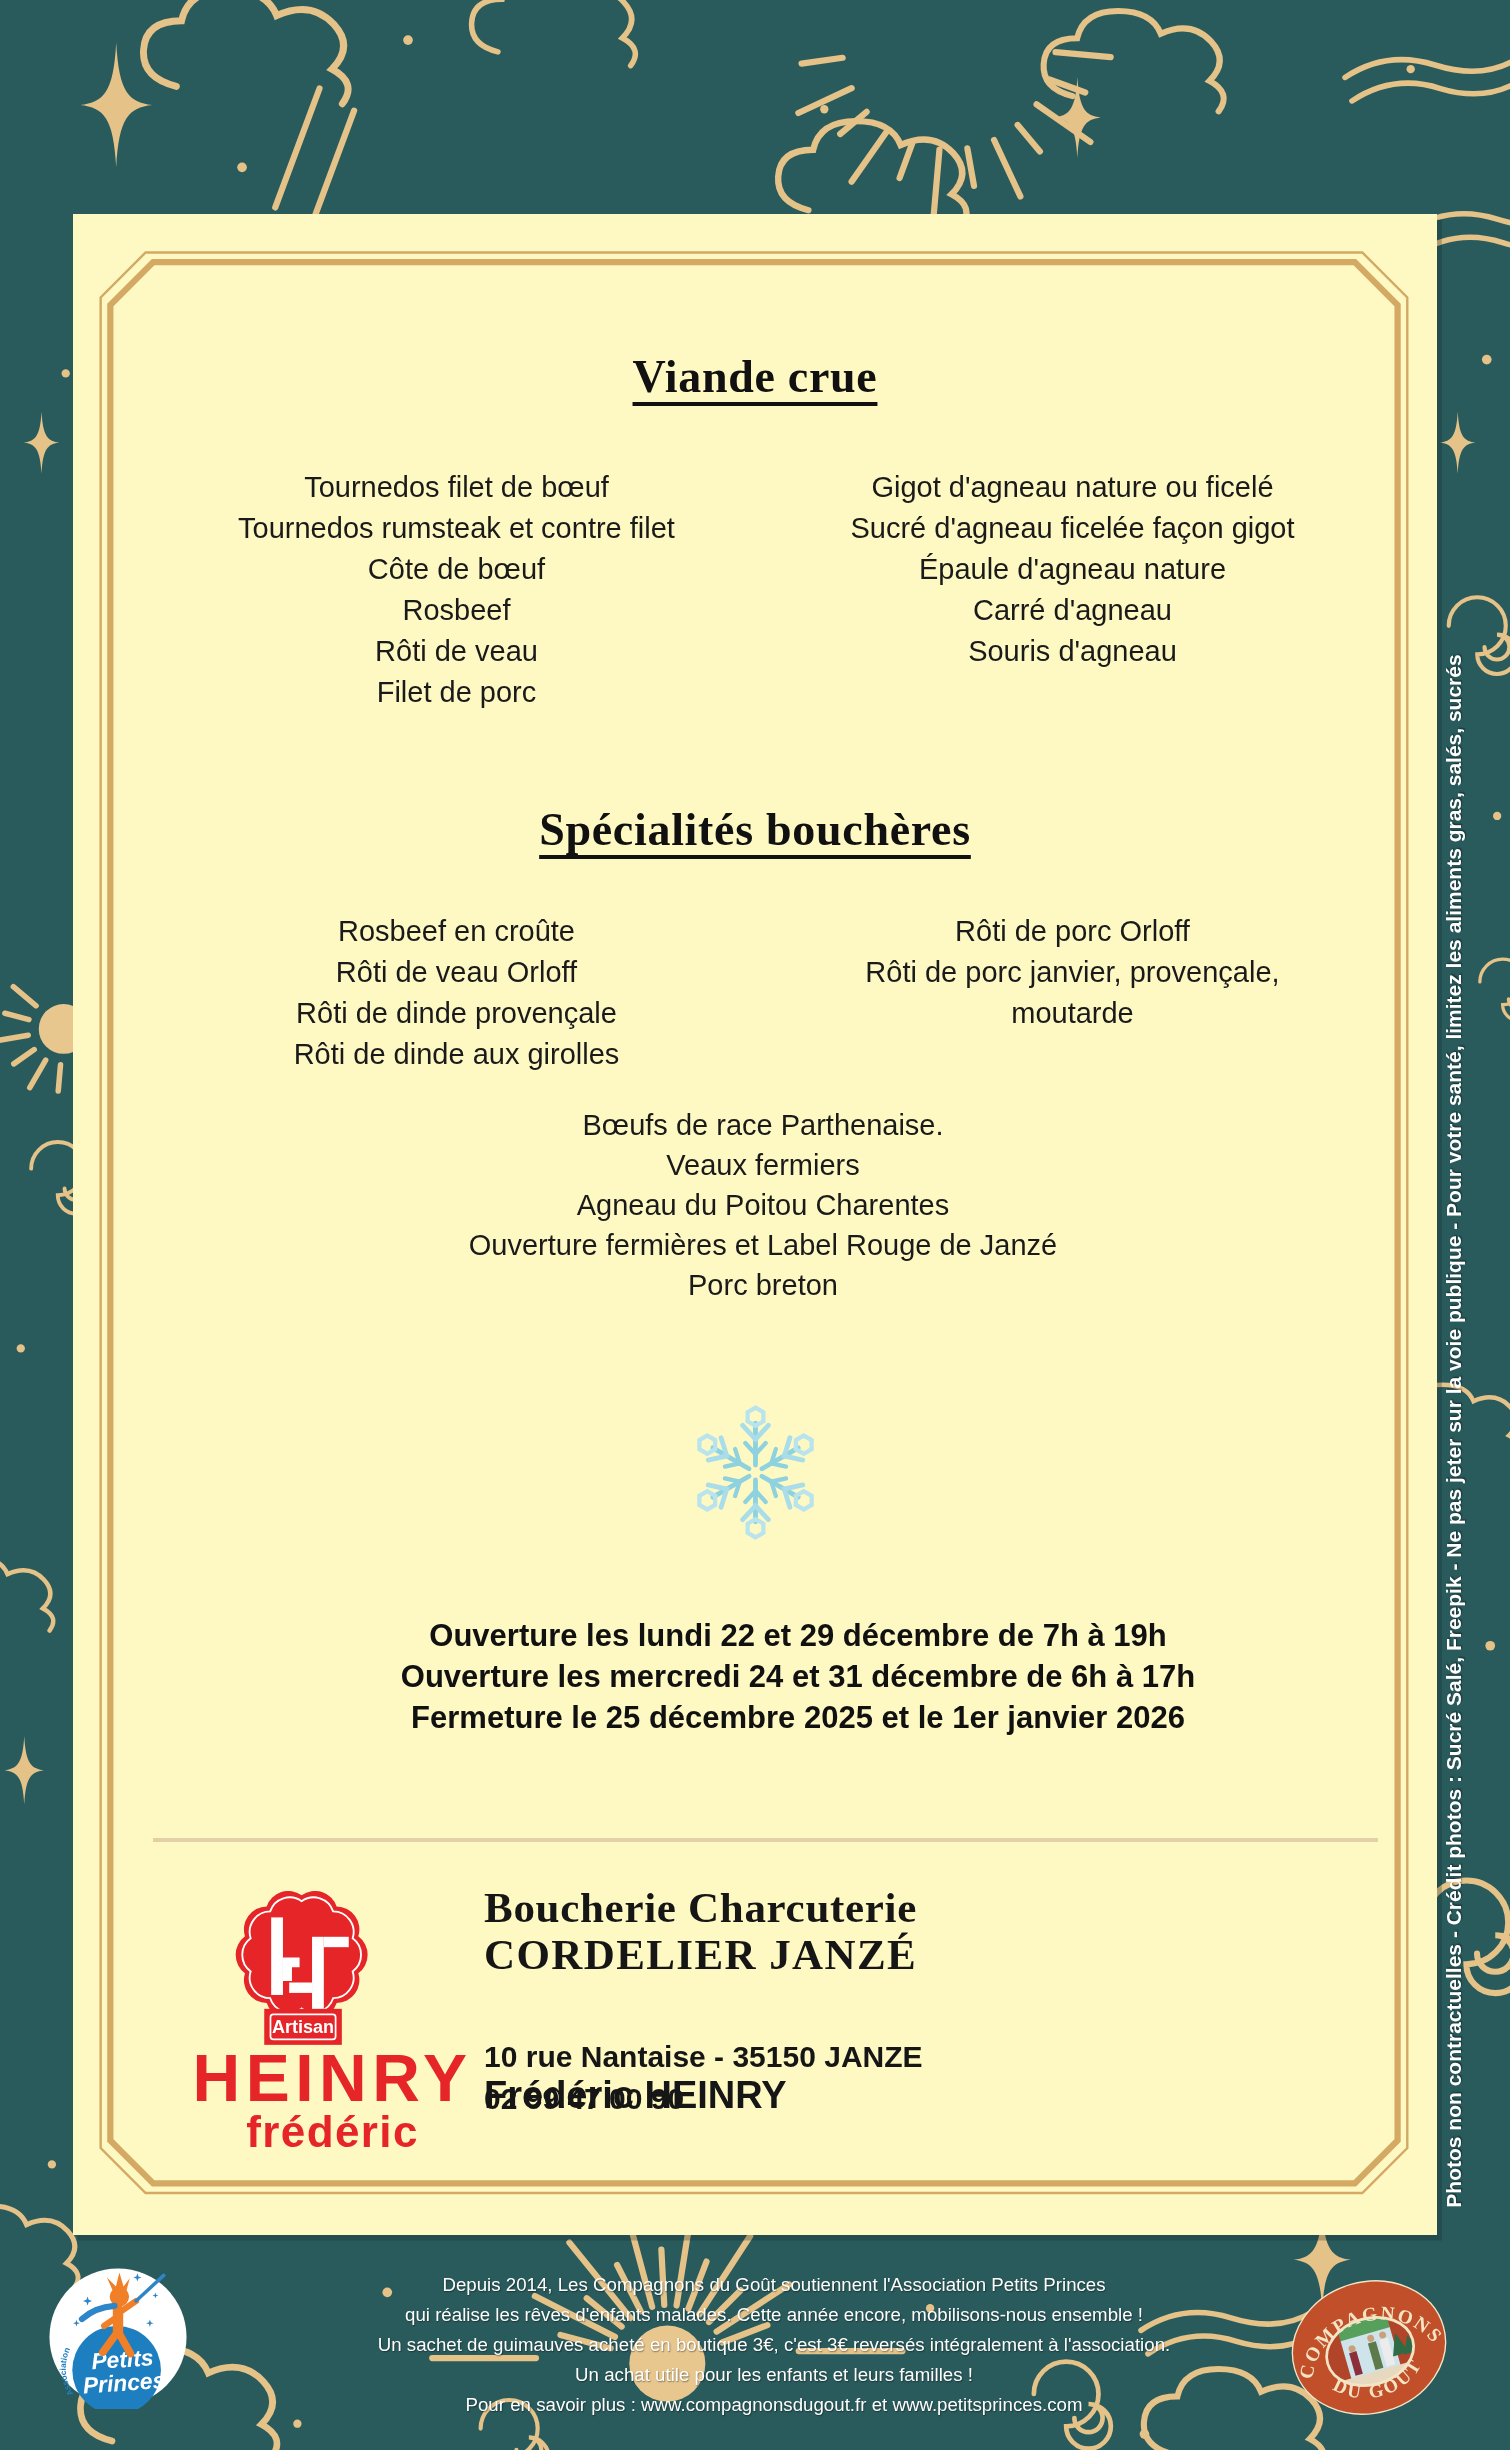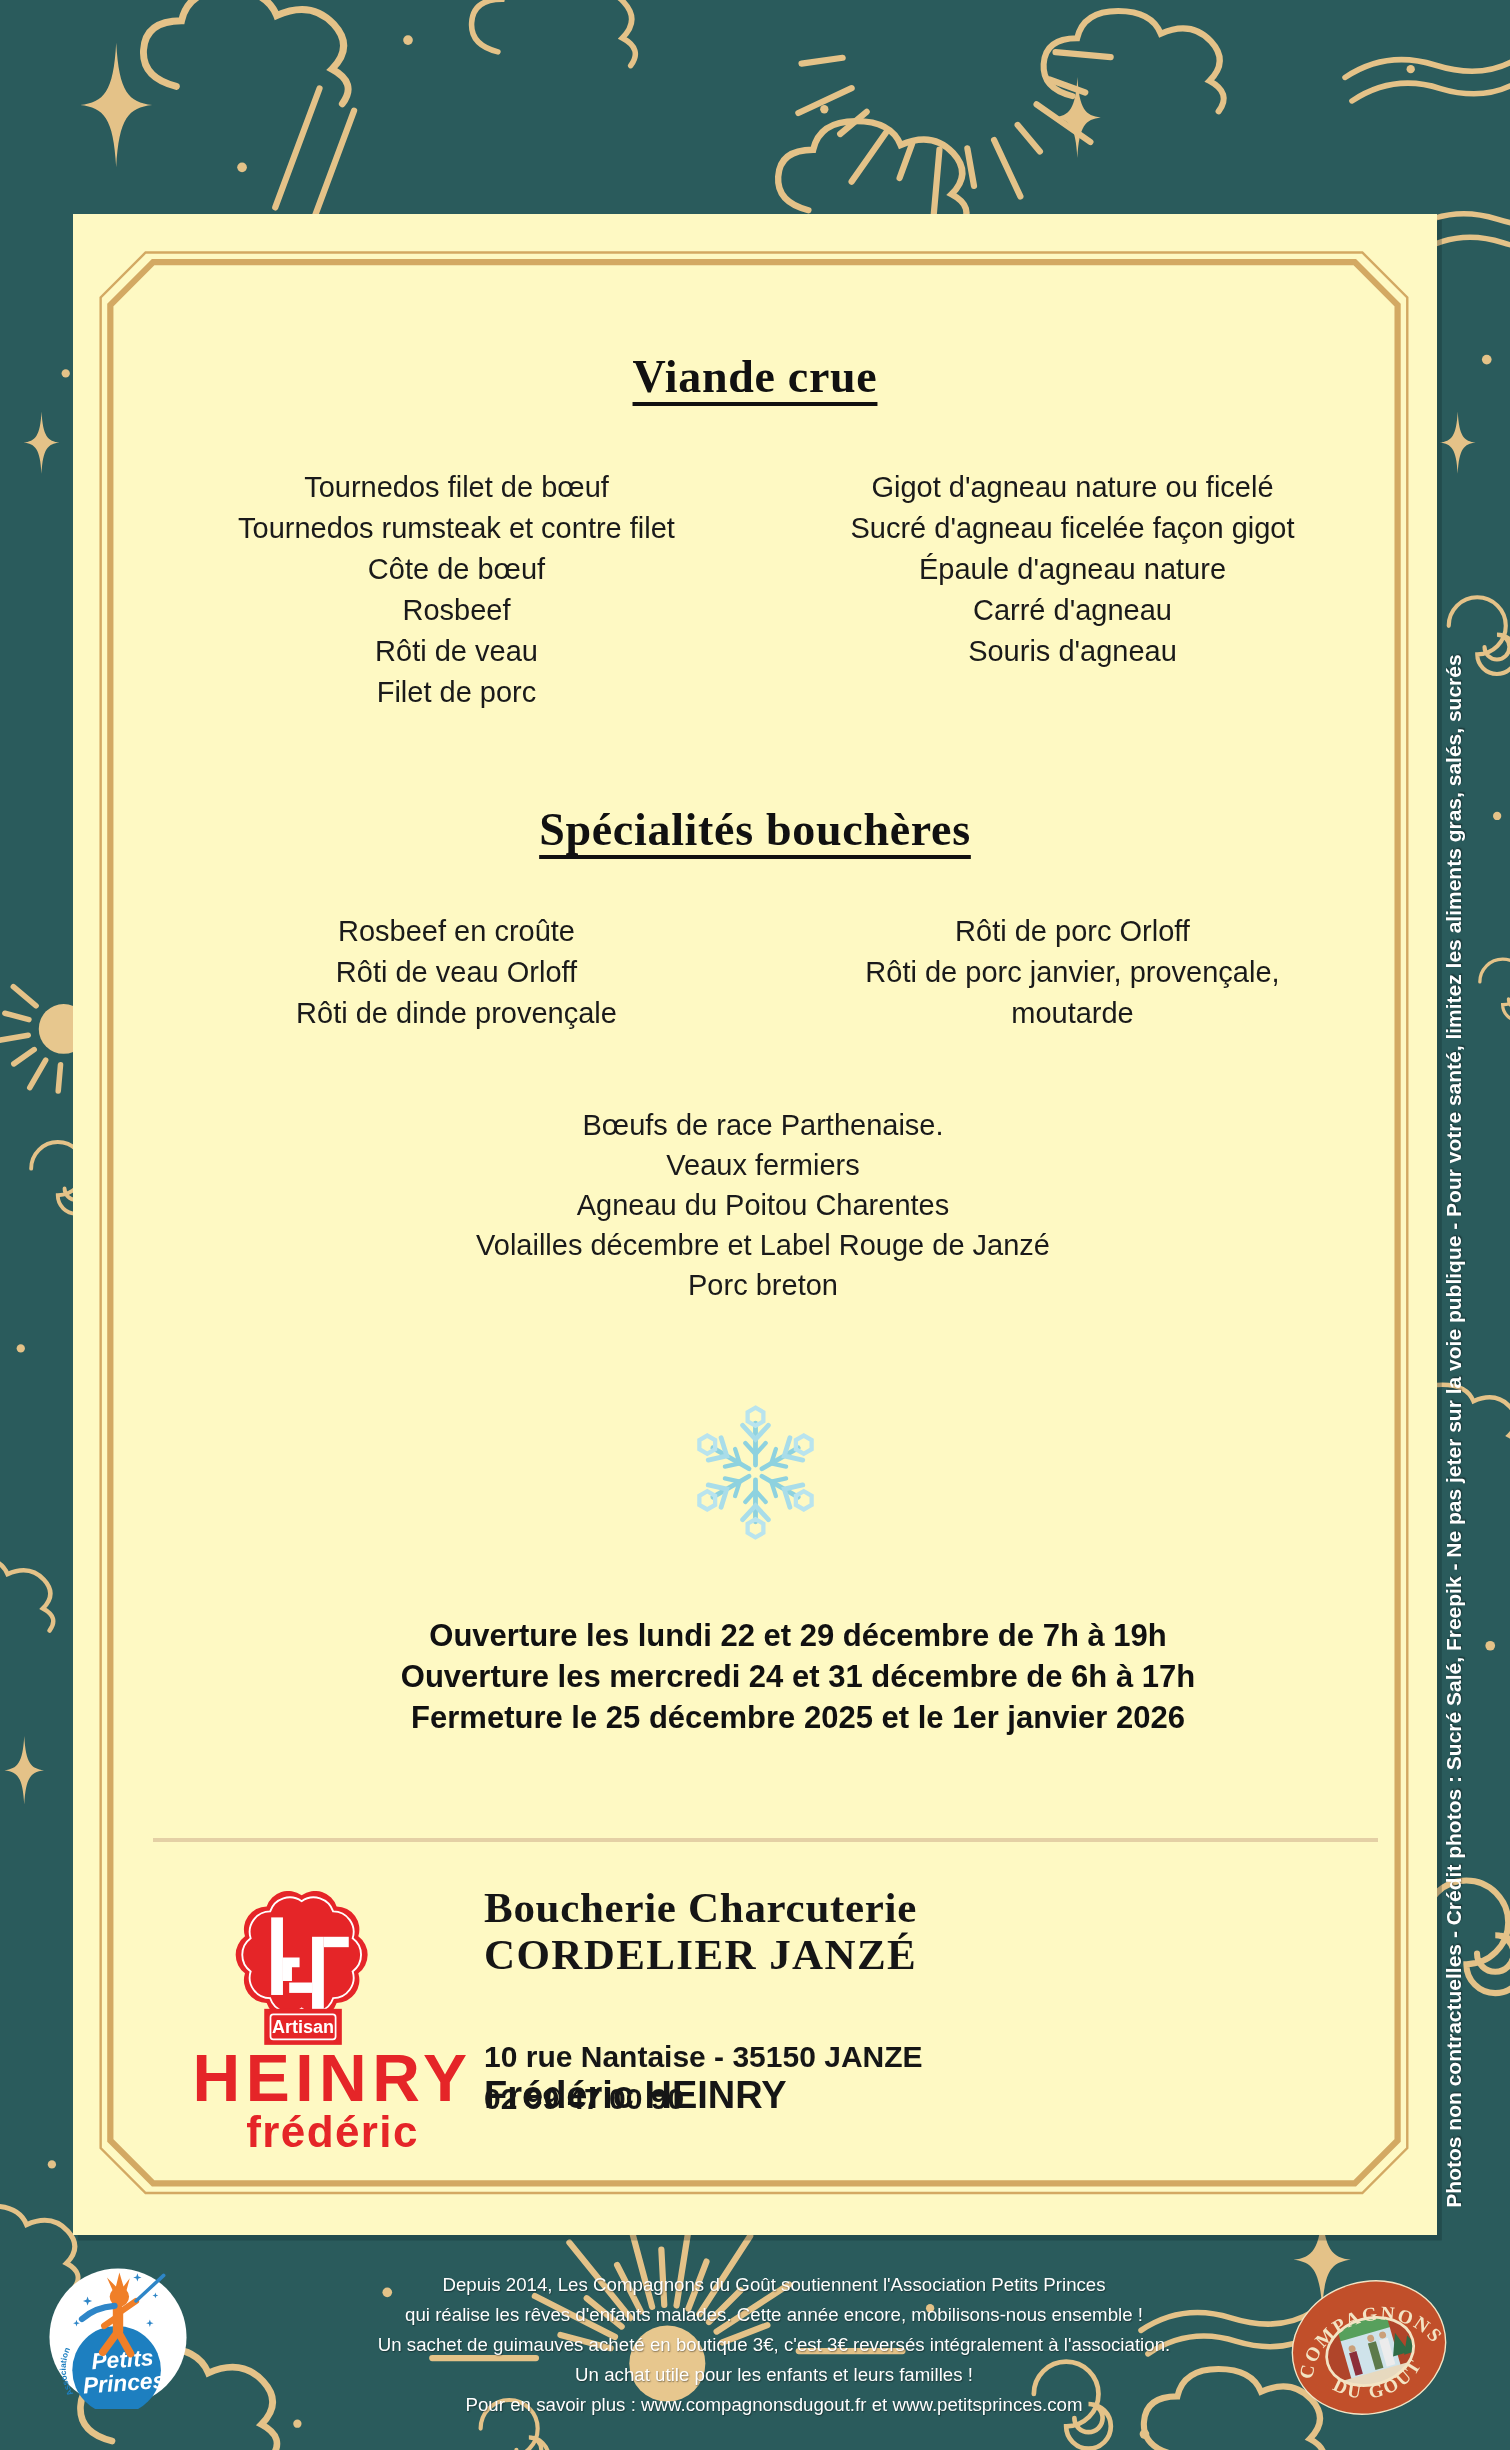--- a/index.html
+++ b/index.html
@@ -179,31 +179,32 @@
       <div>Épaule d'agneau nature</div>
       <div>Carré d'agneau</div>
       <div>Souris d'agneau</div>
     </div>
 
     <div class="menu-title" style="top:589px">Spécialités bouchères</div>
     <div class="col" style="left:107px;top:697px;width:553px">
       <div>Rosbeef en croûte</div>
       <div>Rôti de veau Orloff</div>
       <div>Rôti de dinde provençale</div>
+      <div>Rôti de dinde aux girolles</div>
     </div>
     <div class="col" style="left:730px;top:697px;width:539px">
       <div>Rôti de porc Orloff</div>
       <div>Rôti de porc janvier, provençale, moutarde</div>
     </div>
 
     <div class="center-list" style="top:891px">
       <div>Bœufs de race Parthenaise.</div>
       <div>Veaux fermiers</div>
       <div>Agneau du Poitou Charentes</div>
-      <div>Volailles décembre et Label Rouge de Janzé</div>
+      <div>Ouverture fermières et Label Rouge de Janzé</div>
       <div>Porc breton</div>
     </div>
 
     <svg class="snow" viewBox="-126 -126 252 252" aria-hidden="true">
       <g fill="none" stroke-linecap="round">
         <g id="sf-arm">
           <line y1="-14" y2="-92" stroke="#8ed2df" stroke-width="9"></line>
           <path d="M-24,-88 L0,-62 L24,-88" stroke="#a9dde9" stroke-width="9"></path>
           <path d="M-19,-55 L0,-34 L19,-55" stroke="#8ed2df" stroke-width="8"></path>
           <path d="M0,-121 L14.7,-112.5 L14.7,-95.5 L0,-87 L-14.7,-95.5 L-14.7,-112.5 Z" stroke="#b9e4ee" stroke-width="8"></path>

